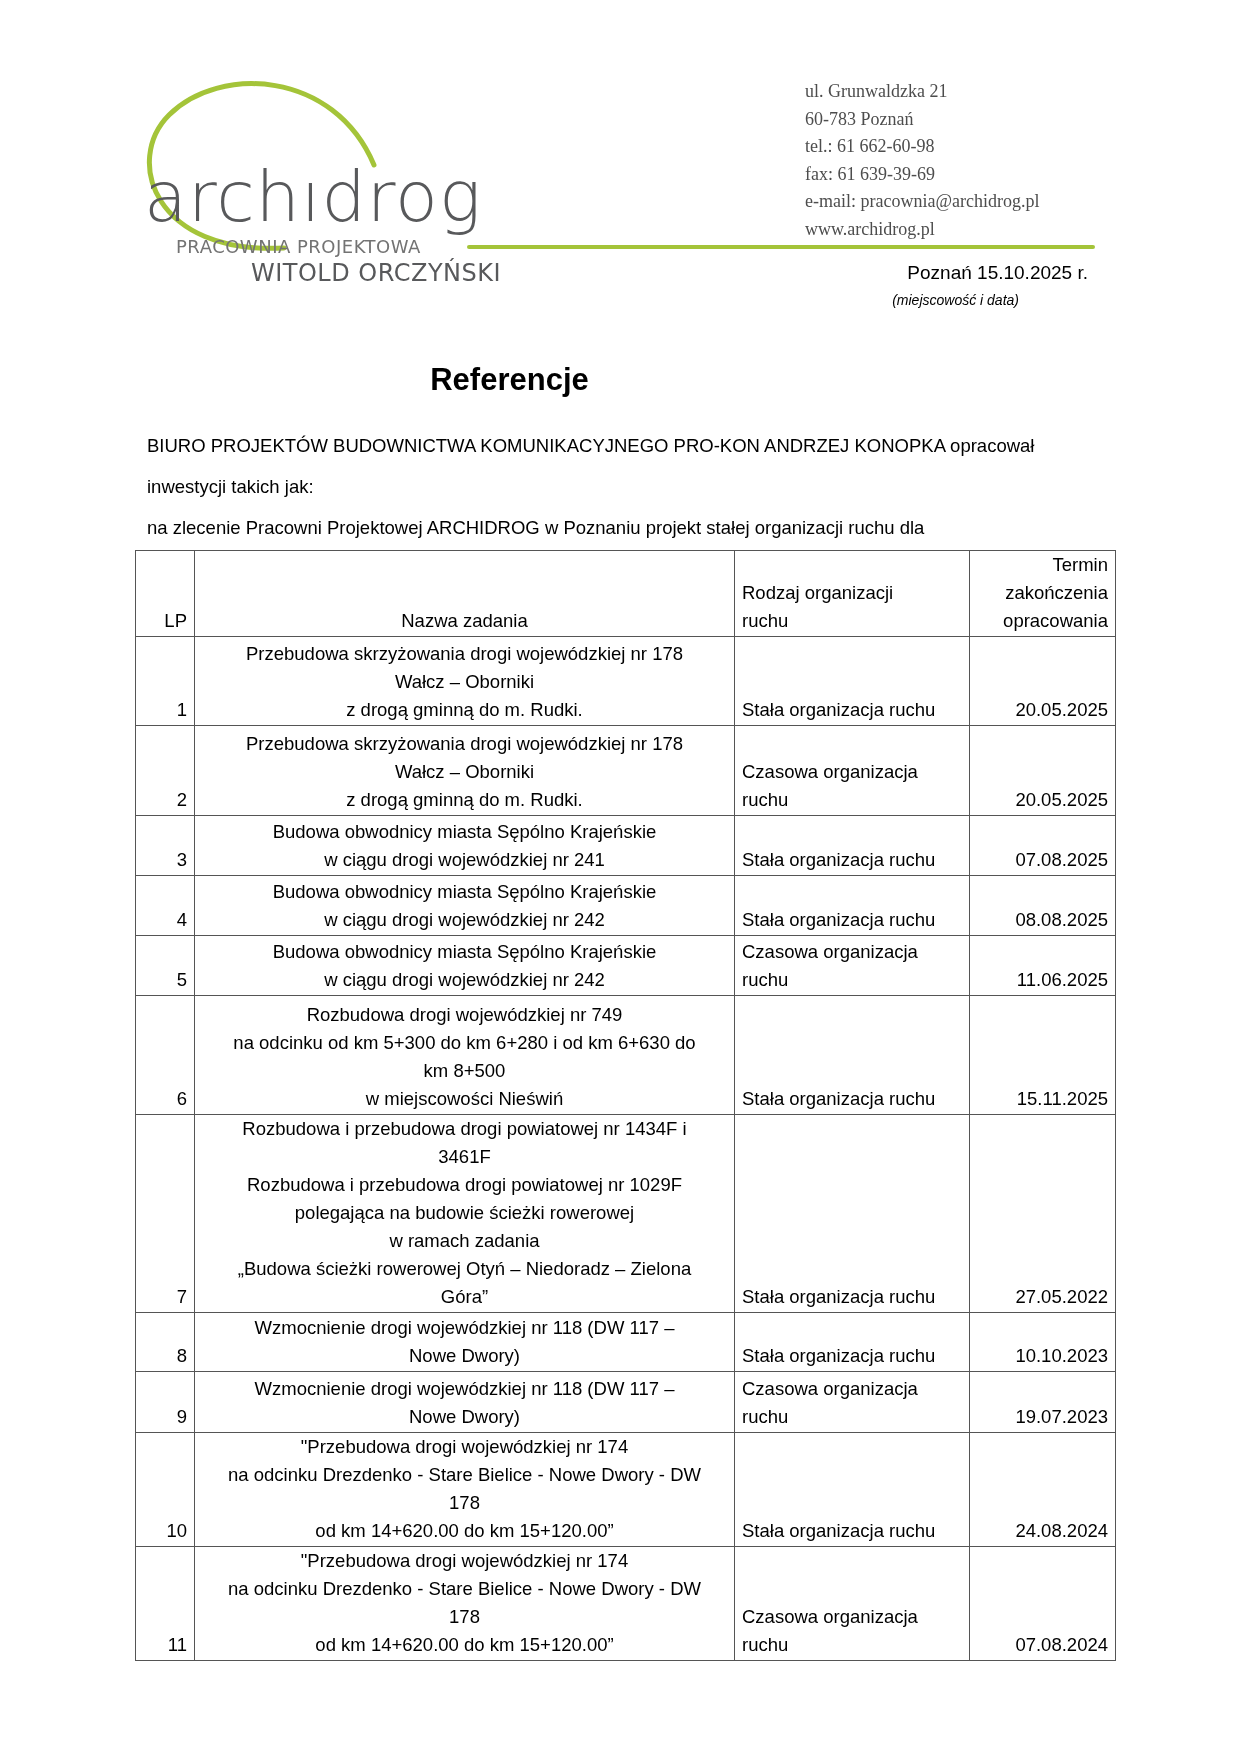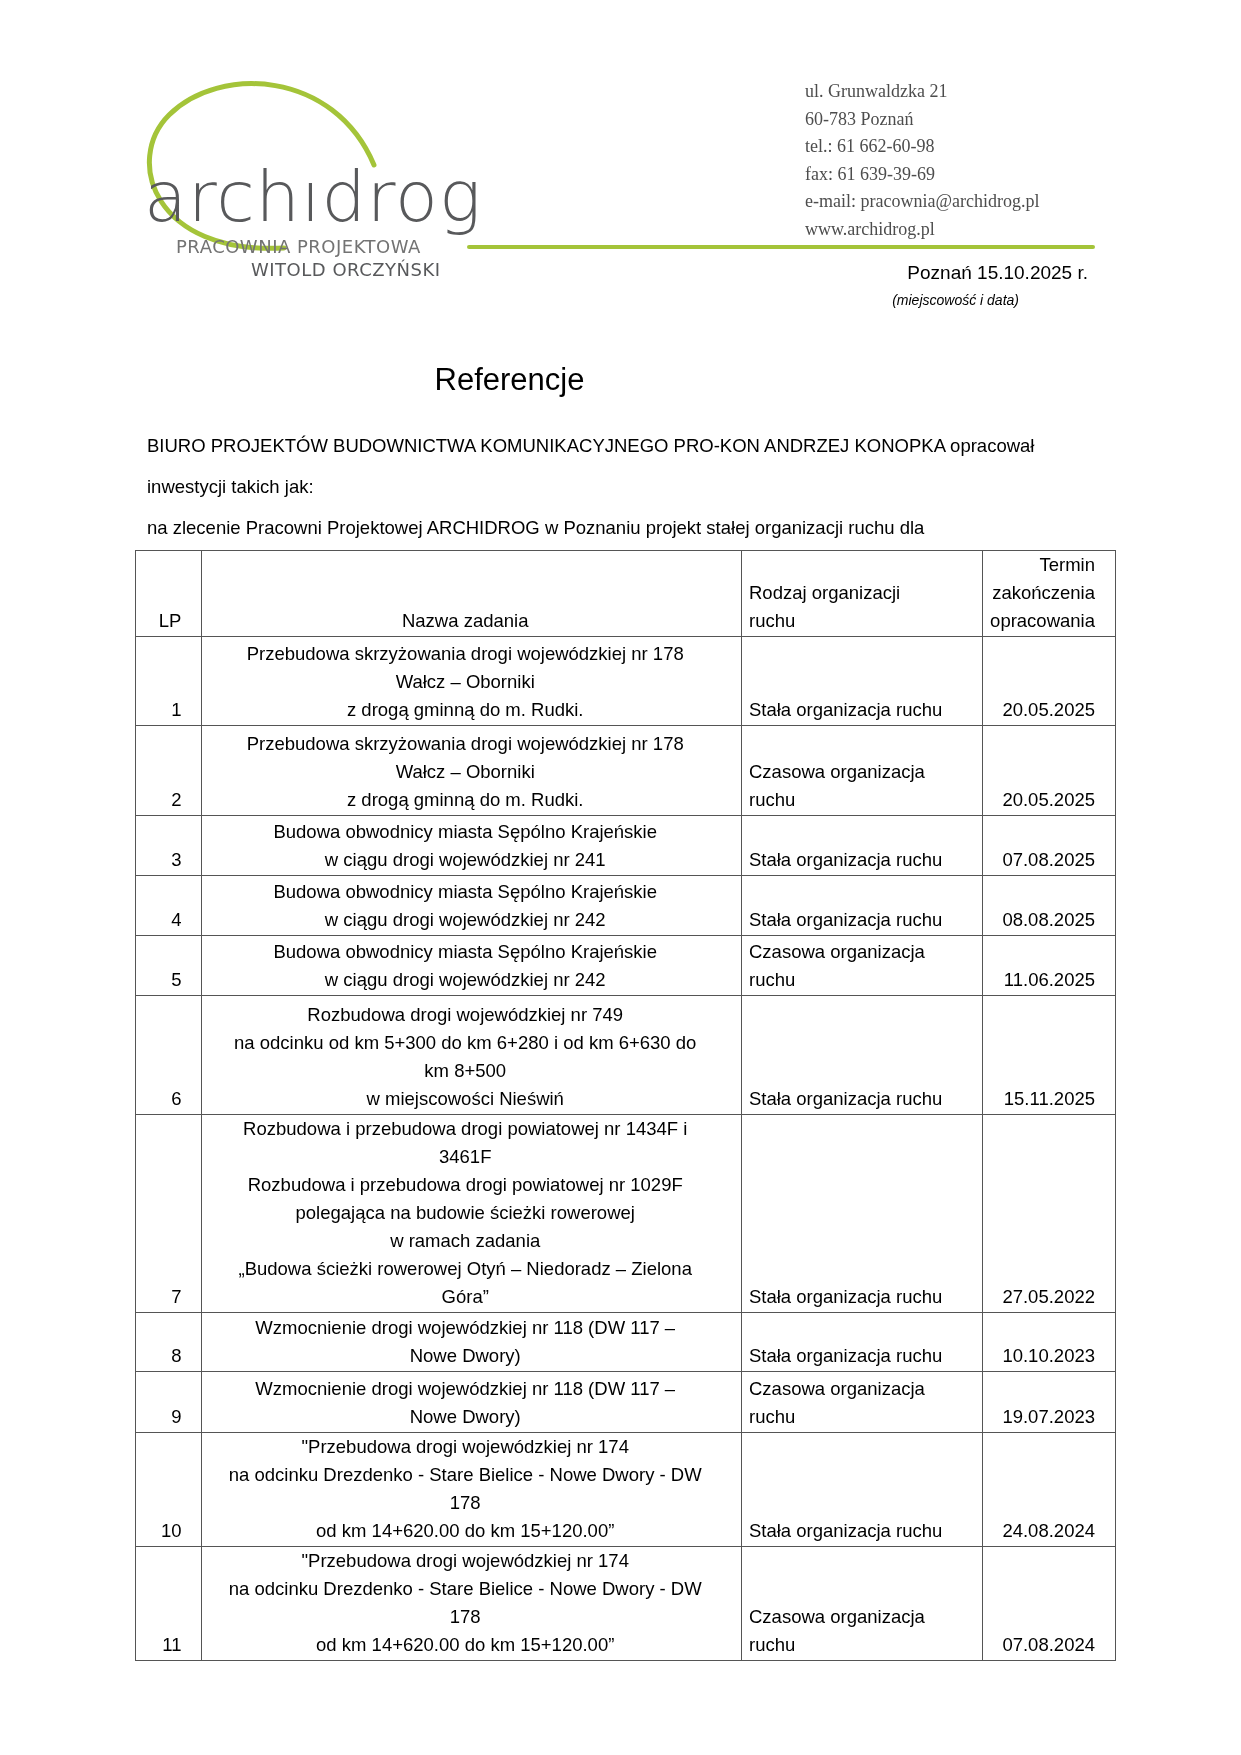--- a/index.html
+++ b/index.html
@@ -7,43 +7,43 @@
          font-family: "Liberation Sans", sans-serif; color: #000; }
 
   
   .logo { position: absolute; left: 134px; top: 70px; width: 480px; height: 190px; }
   .logo svg { position: absolute; left: 0; top: 0; }
   .logo-word { position: absolute; left: 10px; top: 92px; font-family: "DejaVu Sans", sans-serif;
                font-size: 70px; font-weight: 300; color: #58595b; letter-spacing: 1px; line-height: 1; }
   .logo-sub1 { position: absolute; left: 42px; top: 166px; font-family: "DejaVu Sans", sans-serif;
                font-size: 18px; color: #737373; letter-spacing: 0.5px; white-space: nowrap; }
   .logo-sub2 { position: absolute; left: 117px; top: 189px; font-family: "DejaVu Sans", sans-serif;
-               font-size: 18px; color: #58595b; letter-spacing: 0.5px; white-space: nowrap; }
+               font-size: 24px; color: #58595b; letter-spacing: 0.5px; white-space: nowrap; }
   .green-rule { position: absolute; left: 467px; top: 245px; width: 628px; height: 4px;
                 background: #a4c439; border-radius: 2px; }
 
   .contact { position: absolute; left: 805px; top: 78px; font-family: Liberation Serif, serif;
              font-size: 18px; color: #4d4d4d; line-height: 27.5px; }
   .contact div { white-space: nowrap; }
 
   .place-date { position: absolute; right: 153px; top: 262px; font-size: 19px; }
   .place-date-caption { position: absolute; right: 222px; top: 292px; font-size: 14px; font-style: italic; }
 
   
   .title { position: absolute; left: 0; width: 1019px; top: 362px; text-align: center;
-           font-size: 31px; font-weight: normal; }
+           font-size: 31px; font-weight: bold; }
   .intro { position: absolute; left: 147px; top: 425px; width: 960px; font-size: 18.5px;
            line-height: 41px; }
   .intro div { white-space: nowrap; }
 
   
   table.refs { position: absolute; left: 135px; top: 550px; width: 981px;
                border-collapse: collapse; font-size: 18.5px; line-height: 28px; }
   table.refs td, table.refs th { border: 1.5px solid #555; vertical-align: bottom;
-               padding: 0 20px 1px 7px; font-weight: normal; }
+               padding: 0 7px 1px 7px; font-weight: normal; }
   .c-lp { width: 44px; text-align: right; }
   .c-name { width: 525px; text-align: center; }
   .c-type { width: 220px; text-align: left; }
   .c-date { text-align: right; }
   .line { display: block; white-space: nowrap; }
   th .line { white-space: nowrap; }
 </style>
 </head>
 <body>
 

